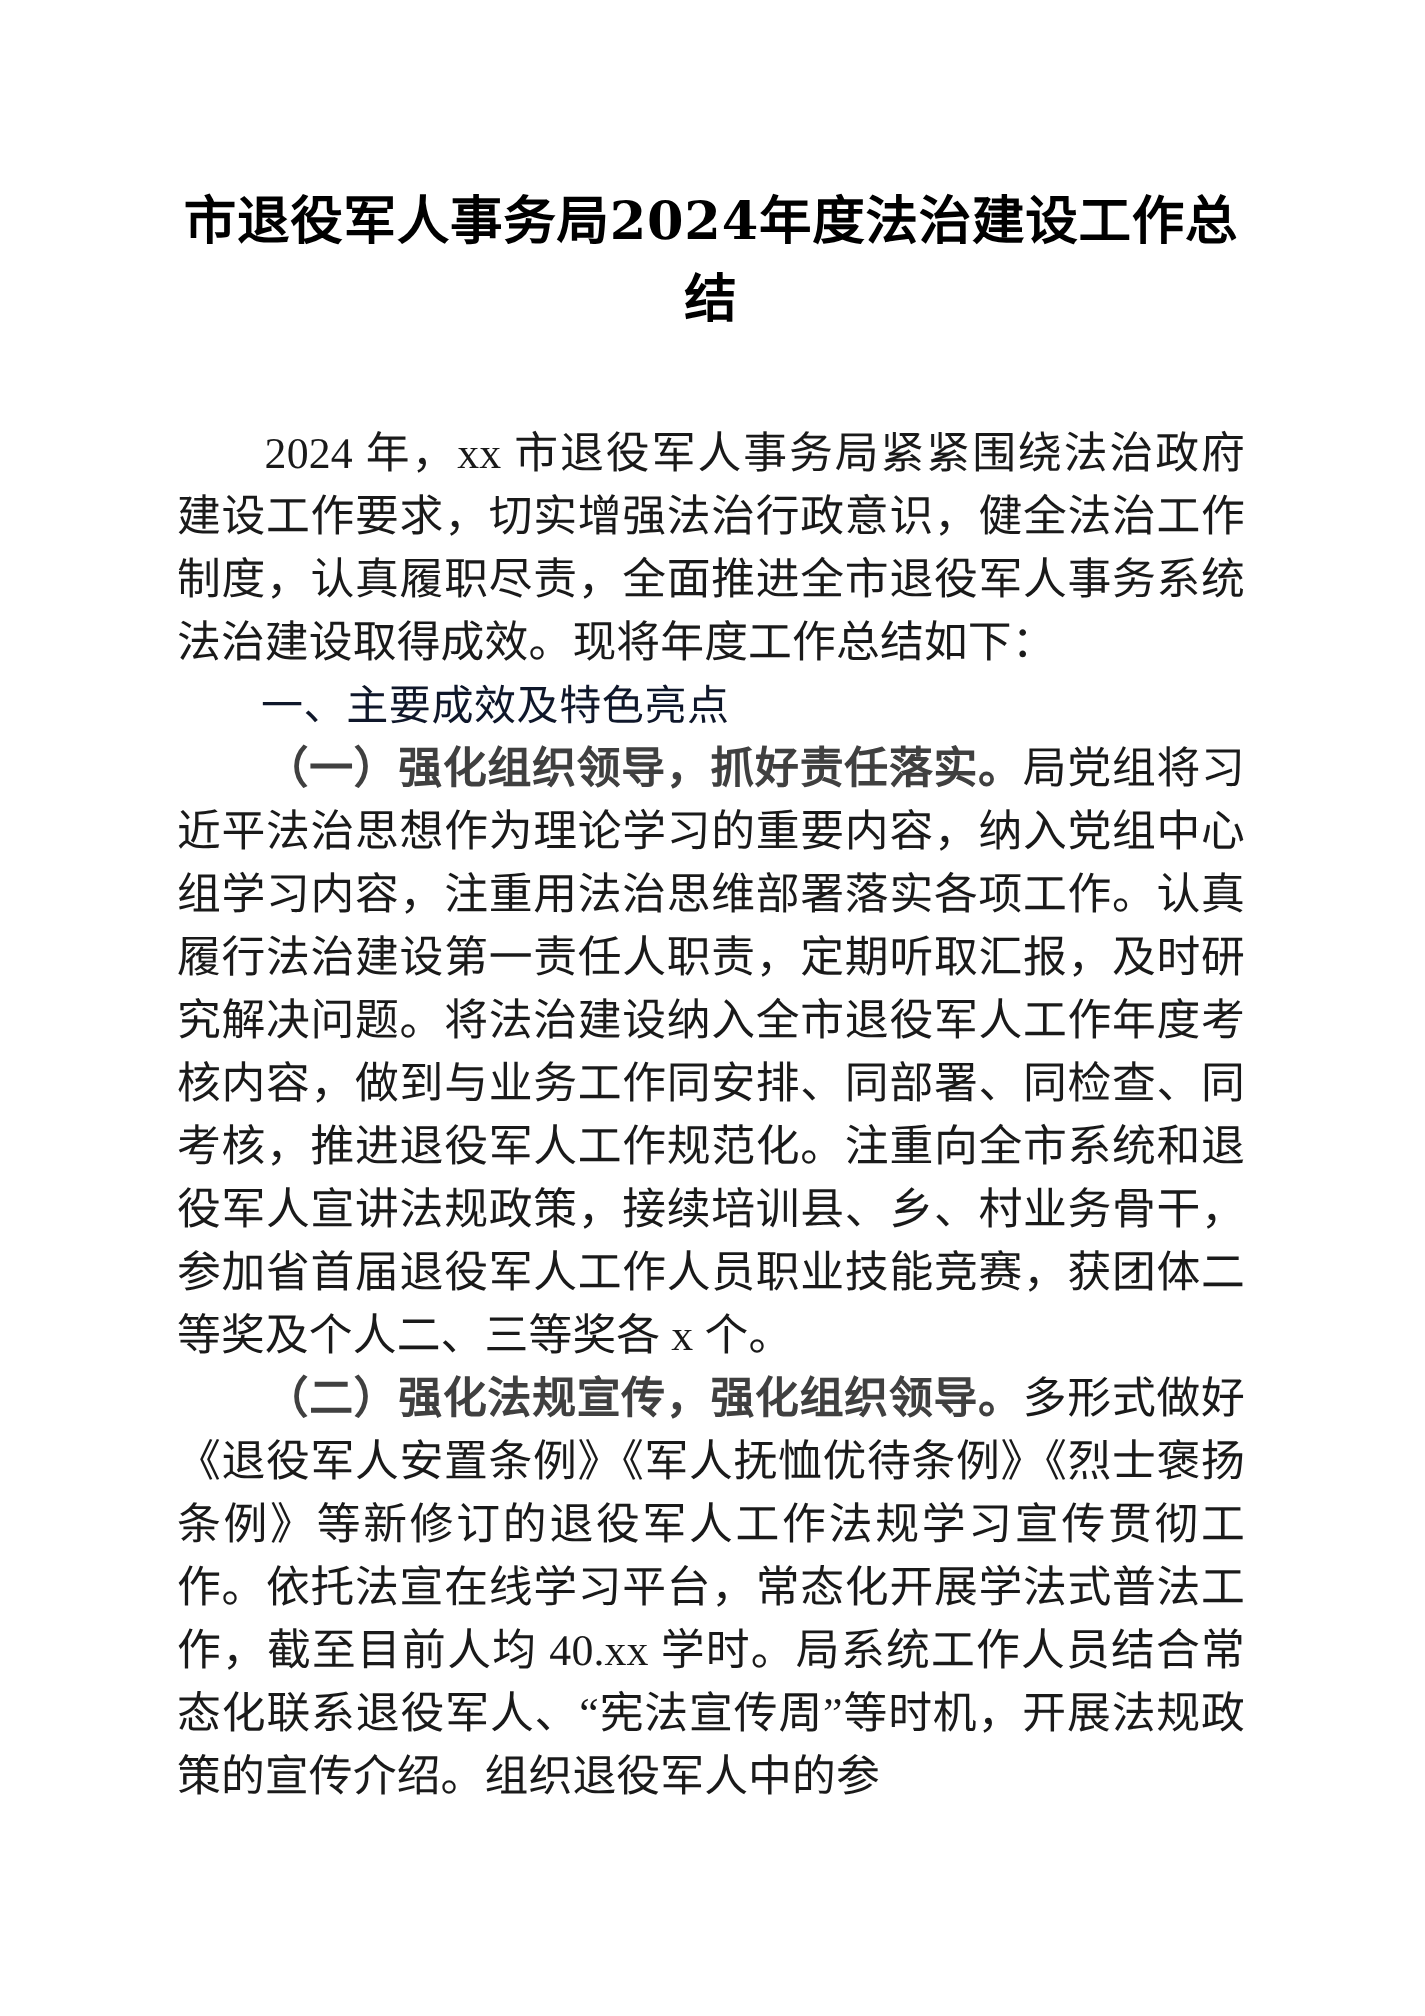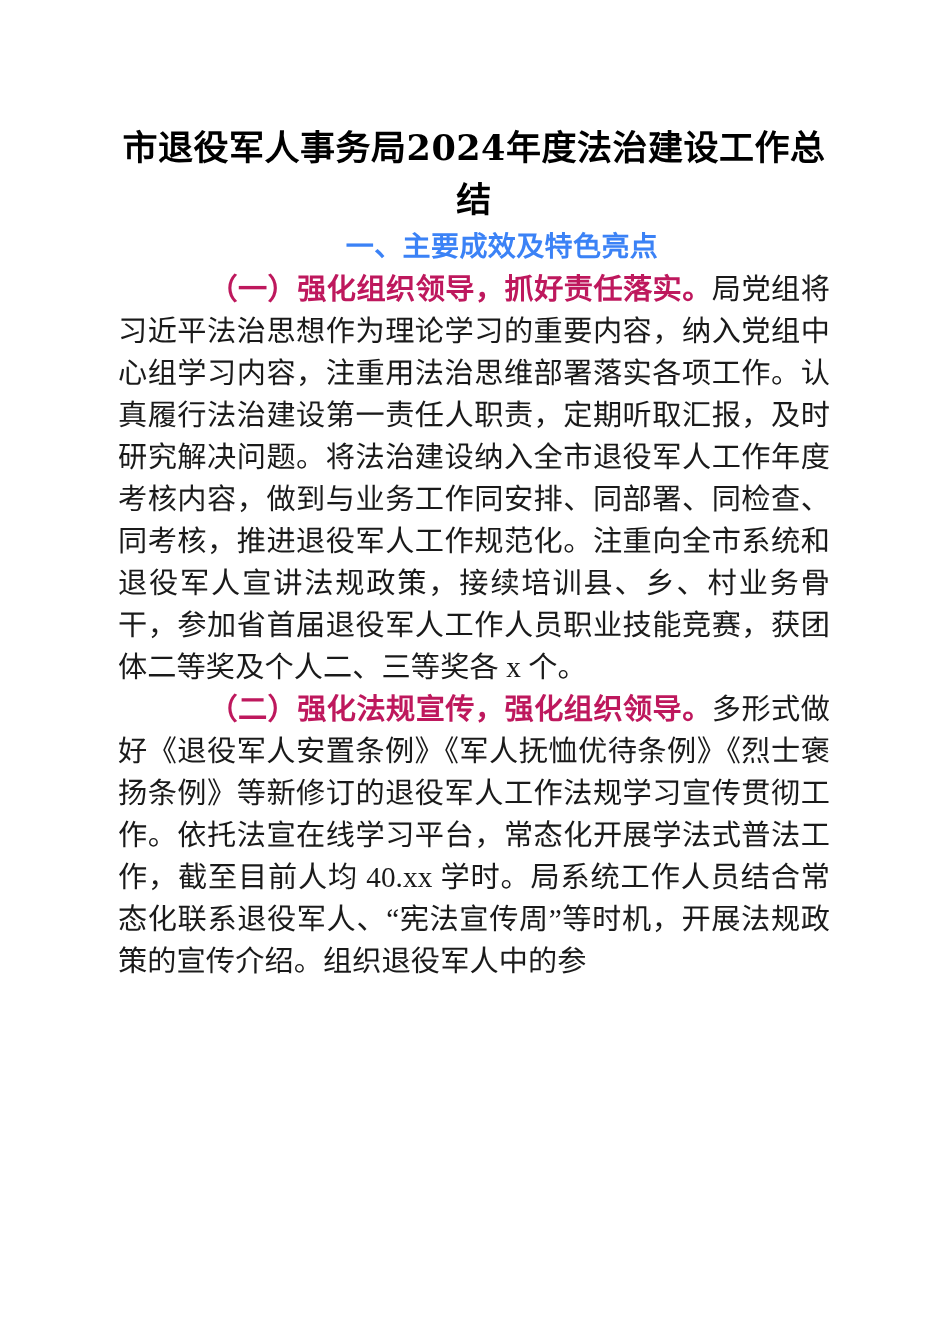--- a/index.html
+++ b/index.html
@@ -64,45 +64,44 @@
     margin-top: 56px;
   }
 
   .para + .para {
     margin-top: 0;
   }
 
   
   .lead {
     font-weight: 700;
-    color: #be185d;
-    margin-left: 32px;
+    color: #404040;
   }
 
   
   .section-heading {
     margin: 0;
     font-family: "DejaVu Sans", "Liberation Sans", sans-serif;
-    font-weight: 700;
+    font-weight: 400;
     font-size: 28px;
     line-height: 42px;
     text-indent: 2em;
     letter-spacing: 0.4px;
-    color: #3b82f6;
-    text-align: center;
+    color: #0f172a;
   }
 </style>
 </head>
 <body>
 
 <div class="page">
   <div class="content">
 
     <h1 class="doc-title">市退役军人事务局2024年度法治建设工作总结</h1>
 
+    <p class="para para-first">2024 年，xx 市退役军人事务局紧紧围绕法治政府建设工作要求，切实增强法治行政意识，健全法治工作制度，认真履职尽责，全面推进全市退役军人事务系统法治建设取得成效。现将年度工作总结如下：</p>
 
     <h2 class="section-heading">一、主要成效及特色亮点</h2>
 
     <p class="para"><span class="lead">（一）强化组织领导，抓好责任落实。</span><span>局党组将习近平法治思想作为理论学习的重要内容，纳入党组中心组学习内容，注重用法治思维部署落实各项工作。认真履行法治建设第一责任人职责，定期听取汇报，及时研究解决问题。将法治建设纳入全市退役军人工作年度考核内容，做到与业务工作同安排、同部署、同检查、同考核，推进退役军人工作规范化。注重向全市系统和退役军人宣讲法规政策，接续培训县、乡、村业务骨干，参加省首届退役军人工作人员职业技能竞赛，获团体二等奖及个人二、三等奖各 x 个。</span></p>
 
     <p class="para"><span class="lead">（二）强化法规宣传，强化组织领导。</span><span>多形式做好《退役军人安置条例》《军人抚恤优待条例》《烈士褒扬条例》等新修订的退役军人工作法规学习宣传贯彻工作。依托法宣在线学习平台，常态化开展学法式普法工作，截至目前人均 40.xx 学时。局系统工作人员结合常态化联系退役军人、“宪法宣传周”等时机，开展法规政策的宣传介绍。组织退役军人中的参</span></p>
 
   </div>
 </div>
 

